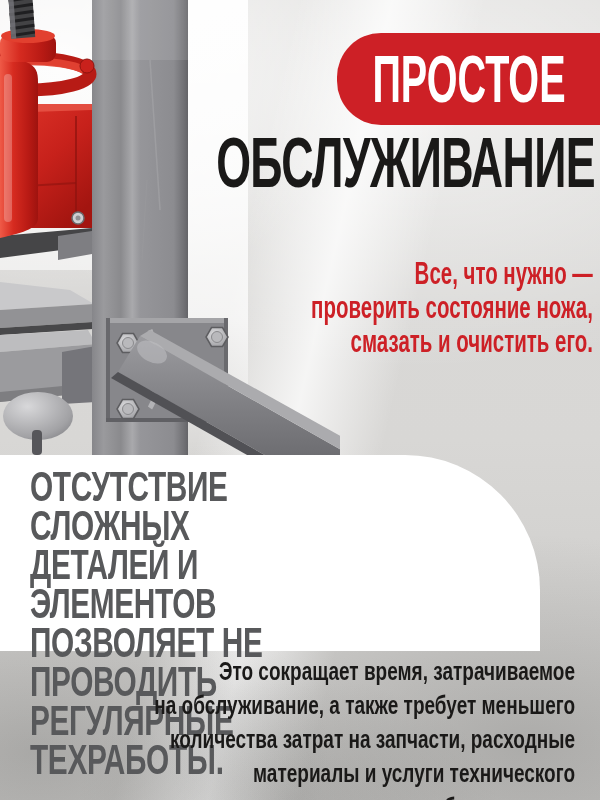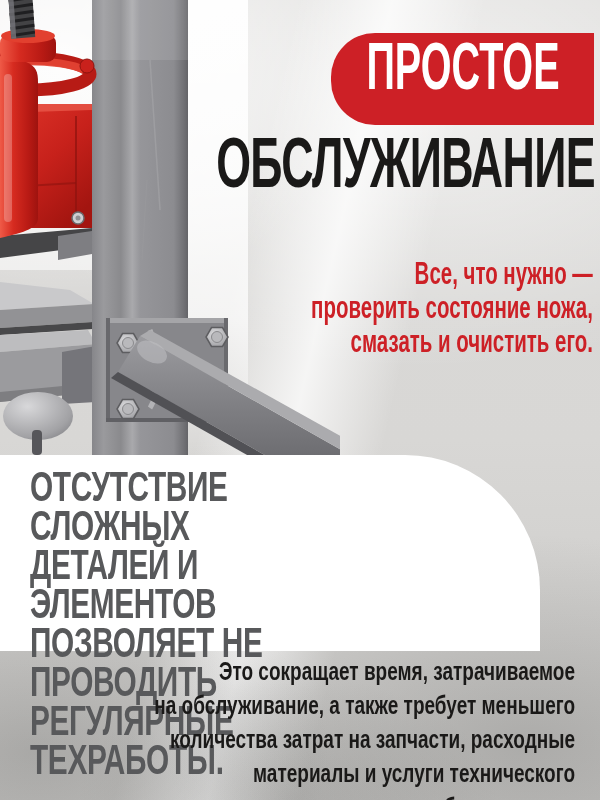--- a/index.html
+++ b/index.html
@@ -14,24 +14,24 @@
       radial-gradient(420px 260px at 6% 94%, rgba(99,99,97,.33), rgba(99,99,97,0) 70%),
       radial-gradient(520px 300px at 88% 93%, rgba(99,99,97,.30), rgba(99,99,97,0) 70%),
       radial-gradient(300px 180px at 48% 100%, rgba(99,99,97,.22), rgba(99,99,97,0) 70%),
       linear-gradient(103deg, rgba(255,255,255,0) 38%, rgba(255,255,255,.75) 50%, rgba(255,255,255,0) 62%),
       radial-gradient(700px 420px at 70% 12%, rgba(255,255,255,.65), rgba(255,255,255,0) 65%),
       radial-gradient(500px 400px at 10% 8%, rgba(255,255,255,.9), rgba(255,255,255,0) 60%),
       linear-gradient(180deg, #dbdad8 0%, #d8d7d5 55%, #c9c8c6 100%);
   }
   .machine{position:absolute;left:0;top:0;width:340px;height:455px;}
   .badge{
-    position:absolute;top:33px;right:6px;width:263px;height:92px;
+    position:absolute;top:33px;right:0;width:263px;height:92px;
     background:var(--accent-red,#cd2026);
     border-radius:44px 0 0 44px;
-    display:flex;justify-content:center;
+    display:flex;align-items:center;justify-content:center;
   }
   .badge-label{
     color:var(--card-white,#fff);font-weight:bold;font-size:66px;line-height:1;
     transform:scaleX(.60);transform-origin:50% 50%;white-space:nowrap;letter-spacing:0;
   }
   .title{
     position:absolute;top:128px;right:5px;
     color:var(--text-black,#1a1918);font-weight:bold;font-size:70px;line-height:1;
     transform:scaleX(.64);transform-origin:100% 0;white-space:nowrap;letter-spacing:-1px;
   }

